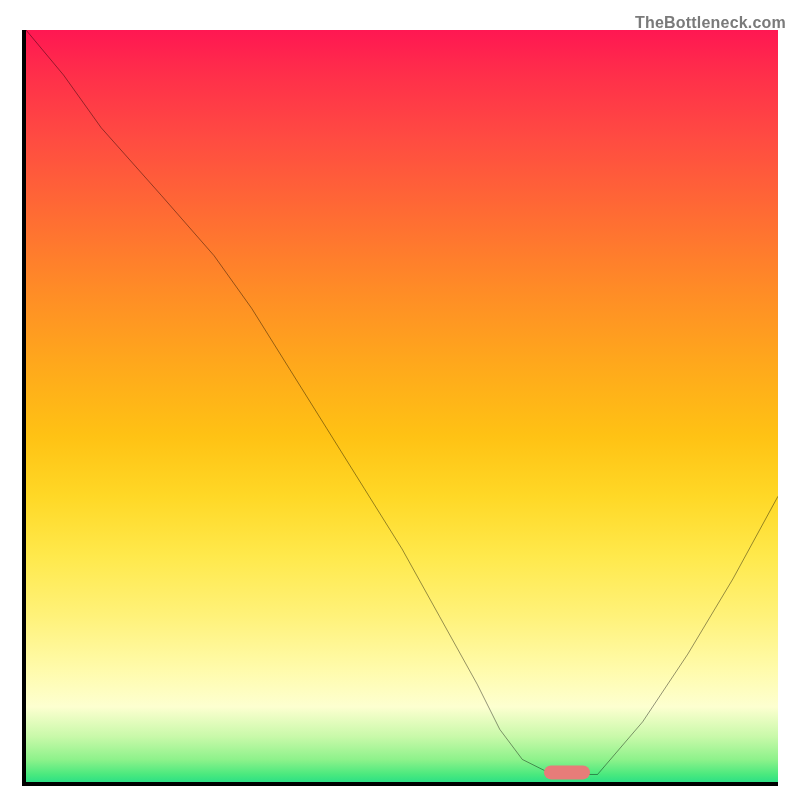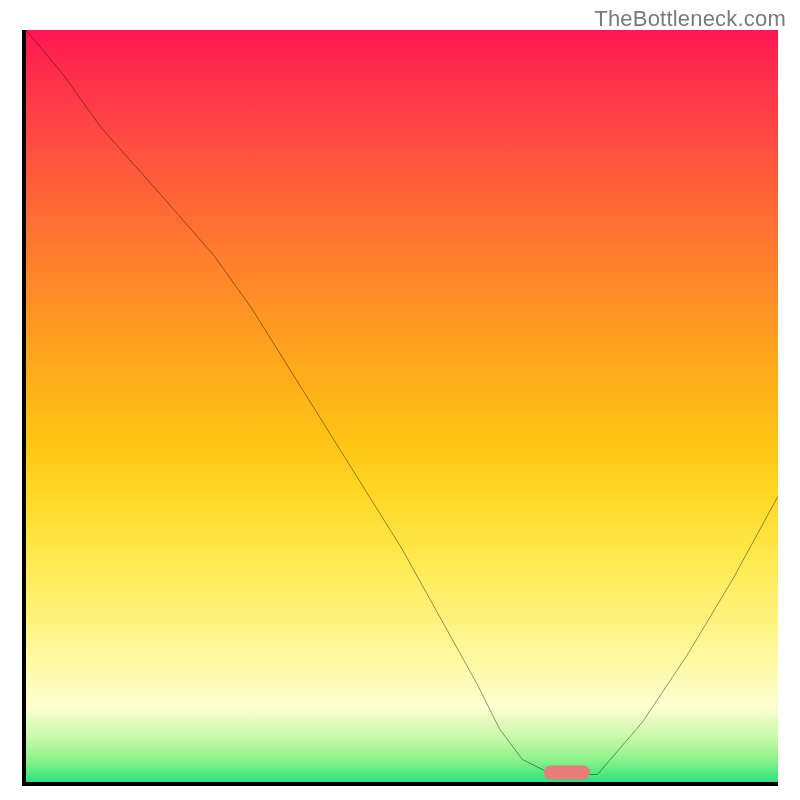--- a/index.html
+++ b/index.html
@@ -11,24 +11,24 @@
     font-family: Arial, Helvetica, sans-serif;
     overflow: hidden;
   }
   .wrap {
     position: relative;
     width: 800px;
     height: 800px;
   }
   .watermark {
     position: absolute;
-    top: 6px;
+    top: 14px;
     right: 14px;
-    font-size: 22px;
-    font-weight: 400;
+    font-size: 16px;
+    font-weight: 700;
     color: #7a7a7a;
     letter-spacing: 0.2px;
     z-index: 10;
   }
   .plot {
     position: absolute;
     left: 22px;
     top: 30px;
     width: 756px;
     height: 756px;

